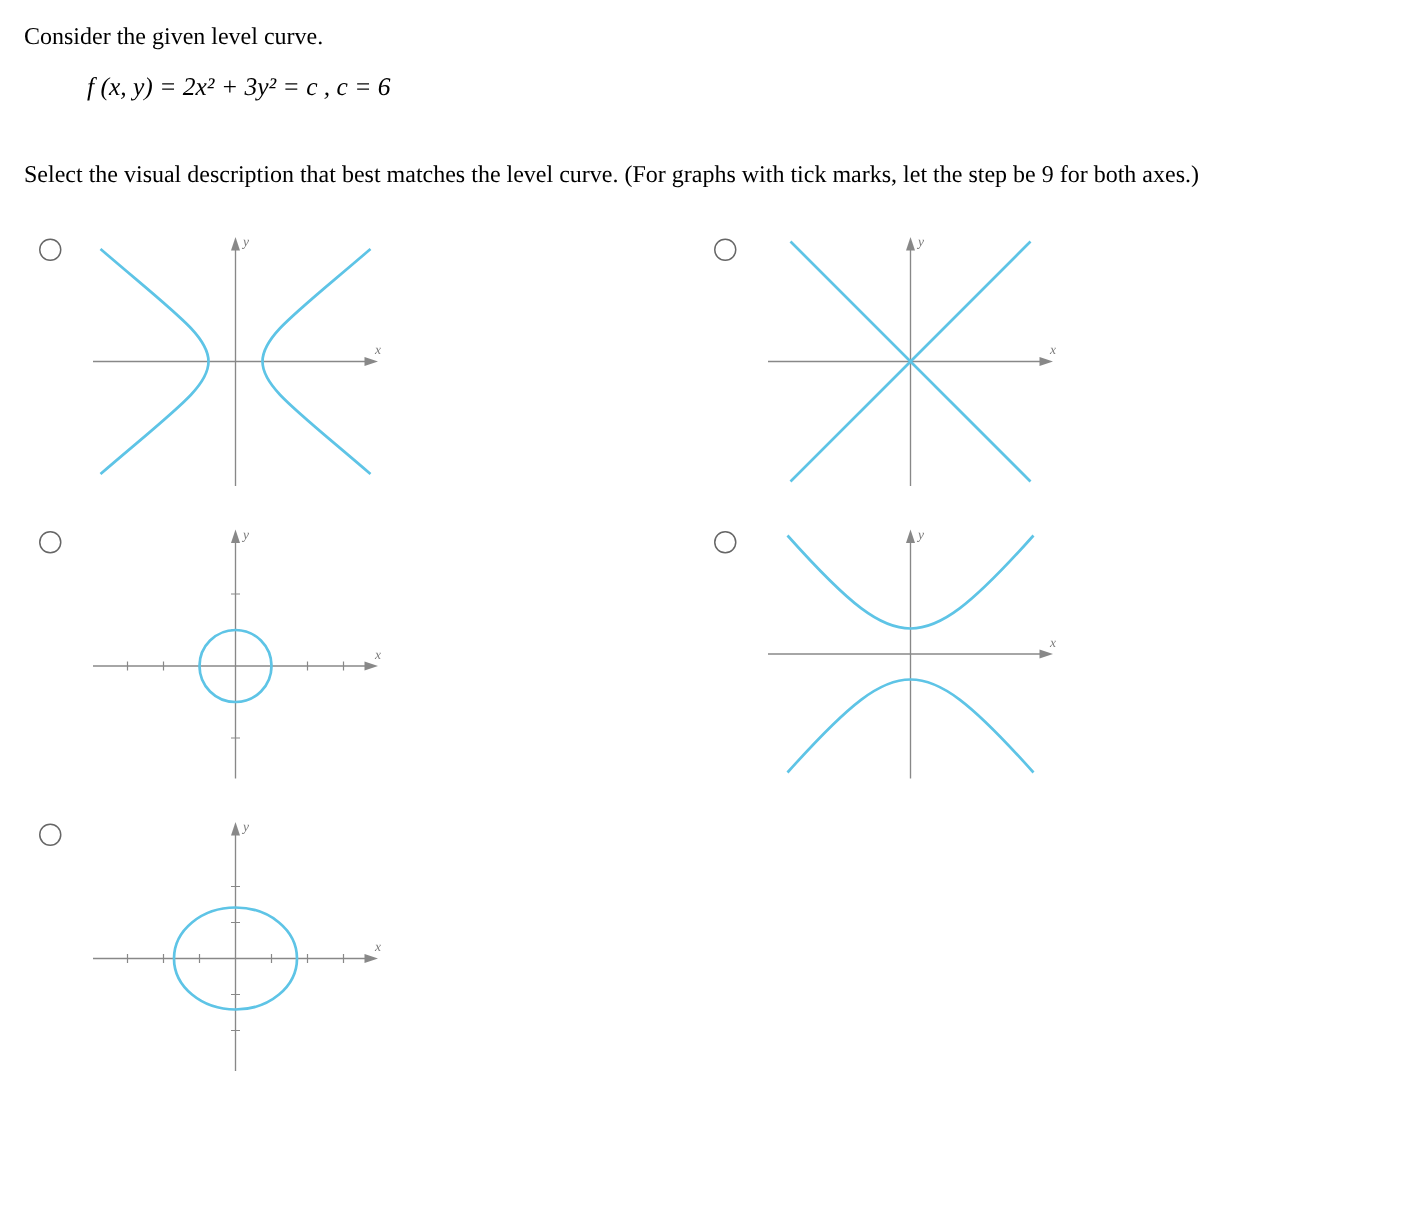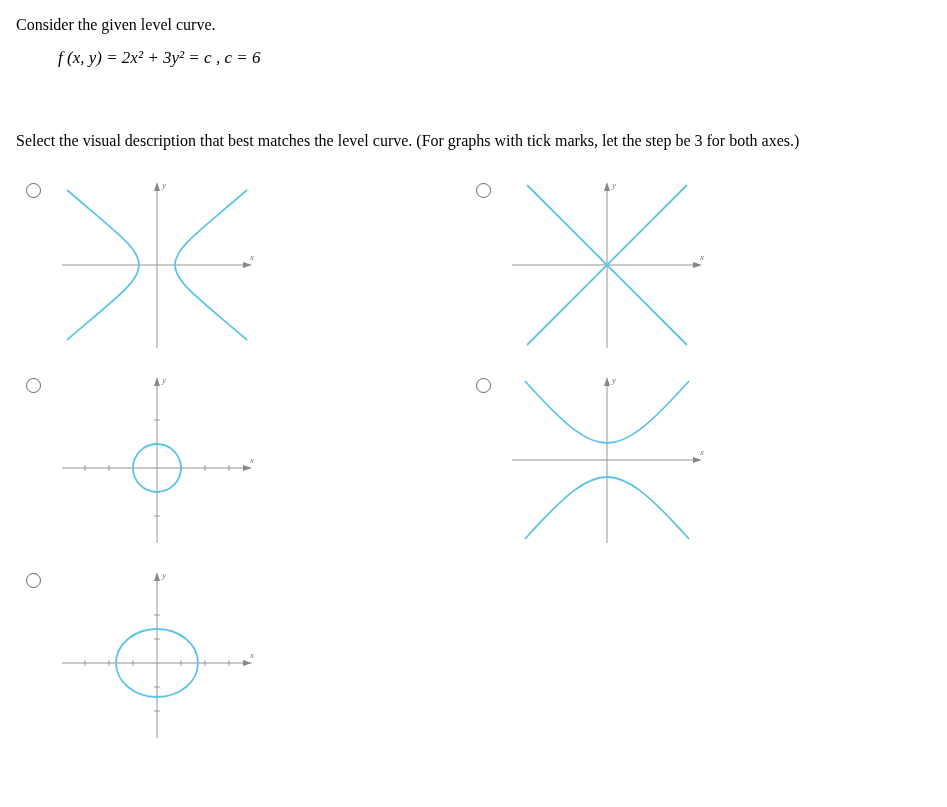--- a/index.html
+++ b/index.html
@@ -7,21 +7,21 @@
       font-family: Georgia, 'Times New Roman', serif;
       font-size: 16px;
       color: #000;
       margin: 0;
       padding: 16px;
       background: #fff;
       width: 947px;
     }
     .question-text { margin-bottom: 8px; }
     .equation-line {
-      margin: 14px 0 64px 42px;
+      margin: 14px 0 40px 42px;
       font-family: 'Times New Roman', serif;
       font-style: italic;
       font-size: 17px;
     }
     .subquestion { margin-bottom: 28px; }
     .options-grid {
       display: grid;
       grid-template-columns: 440px 440px;
       grid-template-rows: auto auto auto;
       row-gap: 20px;
@@ -54,21 +54,21 @@
   </style>
 </head>
 <body>
 
 <div class="question-text">Consider the given level curve.</div>
 
 <div class="equation-line">
   <span>f (x, y) = 2x² + 3y² = c , c = 6</span>
 </div>
 
-<div class="subquestion">Select the visual description that best matches the level curve. (For graphs with tick marks, let the step be 3 for both axes.)</div>
+<div class="subquestion">Select the visual description that best matches the level curve. (For graphs with tick marks, let the step be 9 for both axes.)</div>
 
 <div class="options-grid">
 
   <div class="option">
     <div class="radio"></div>
     <div class="graph">
       <svg viewBox="0 0 200 175">
 
         <line class="axis" x1="5" y1="87" x2="190" y2="87"></line>
         <polygon class="arrowhead" points="195,87 186,84 186,90"></polygon>

